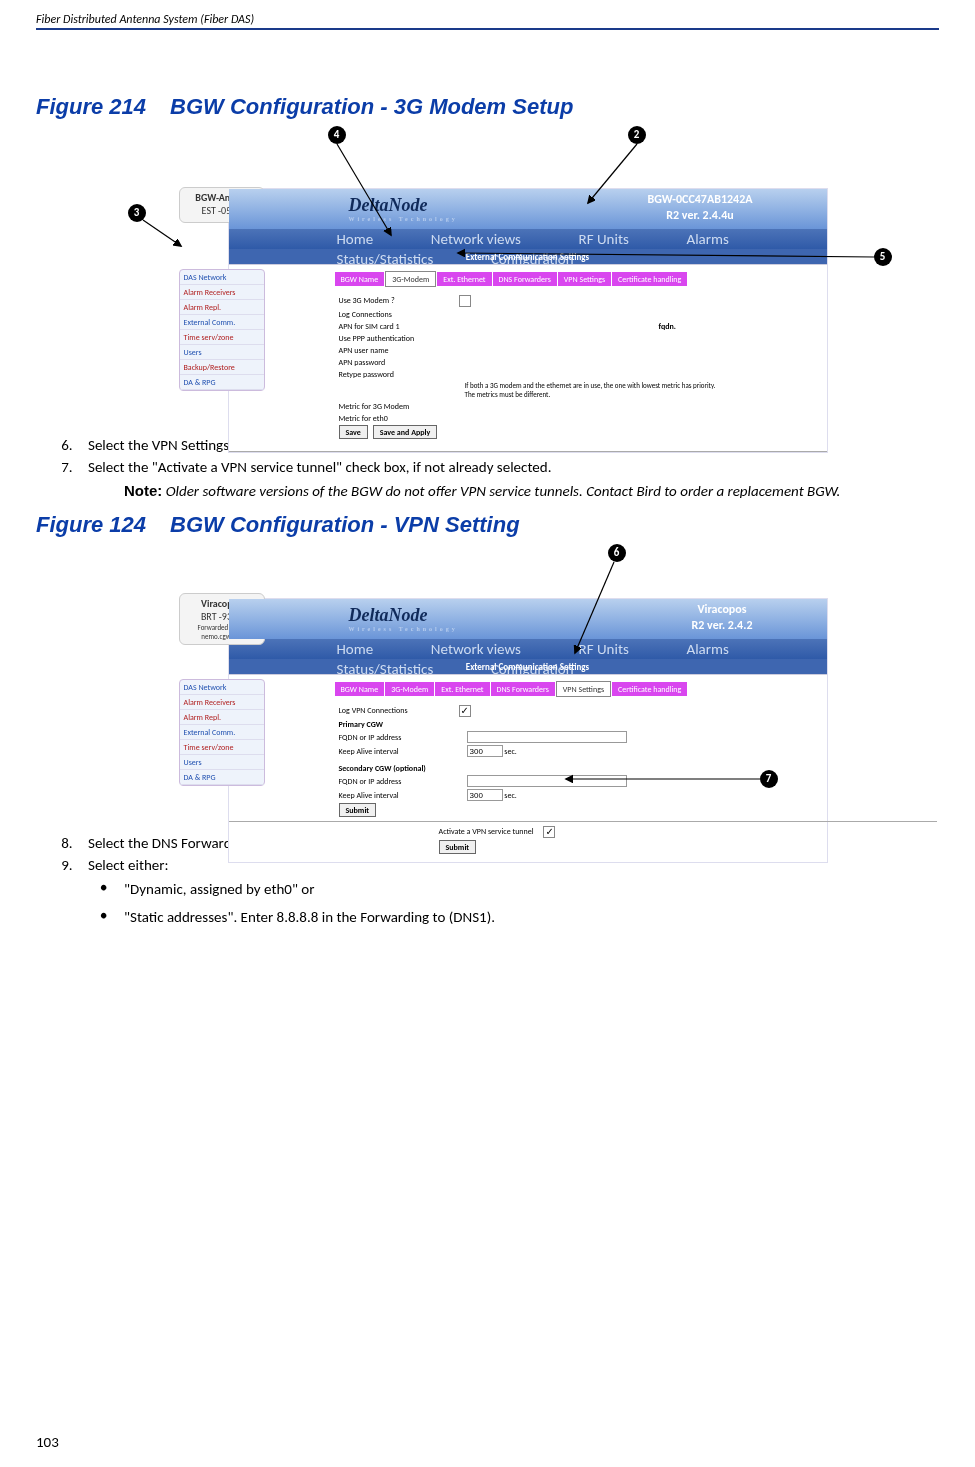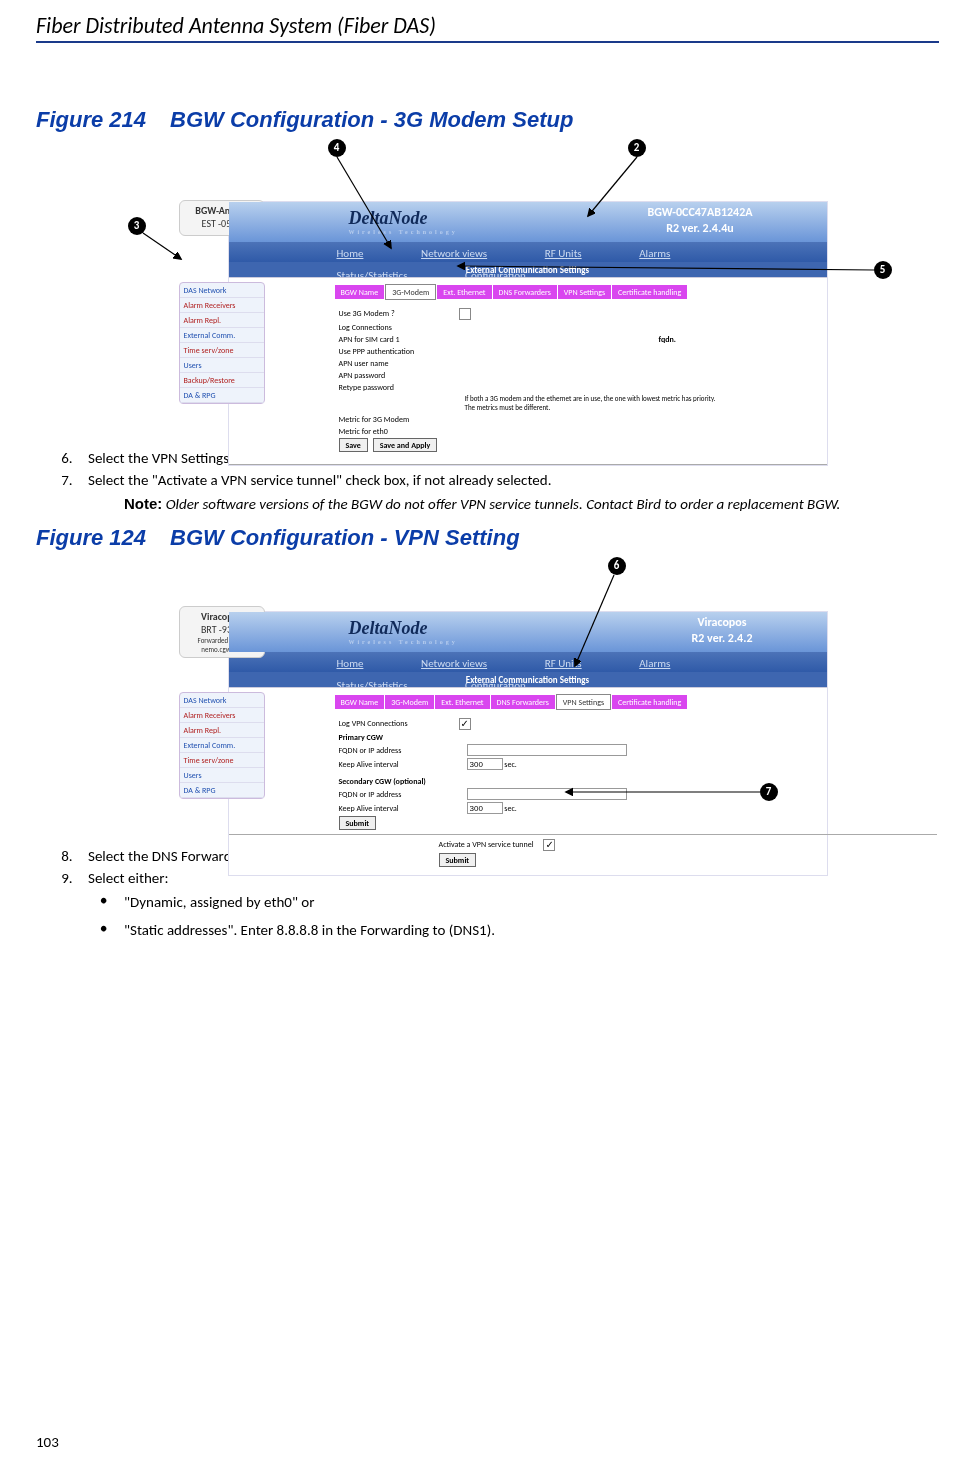--- a/index.html
+++ b/index.html
@@ -9,21 +9,21 @@
     padding: 0;
     background: #fff;
     color: #000;
     width: 975px;
   }
   .page {
     padding: 12px 36px 0 36px;
   }
   .doc-header {
     font-style: italic;
-    font-size: 22px;
+    font-size: 12px;
     border-bottom: 2px solid #1a3a8a;
     padding-bottom: 2px;
     margin-bottom: 64px;
   }
   .figure-title {
     font-family: "Trebuchet MS", Arial, sans-serif;
     font-style: italic;
     font-weight: bold;
     color: #0b3da8;
     font-size: 22px;
@@ -55,21 +55,21 @@
   }
   .ui-brand {
     position:absolute; left:120px; top:6px;
     font-family: Georgia, serif;
     font-style: italic;
     font-size:18px; color:#102a5a; font-weight:bold;
   }
   .ui-brand-sub { font-size:6px; letter-spacing:3px; color:#b7cdee; display:block; font-style:normal; }
   .ui-right-title { position:absolute; right:74px; top:3px; font-size:12px; font-weight:bold; color:#fff; text-align:center; line-height:1.3;}
   .ui-nav { height:20px; background: linear-gradient(#4c73b8,#2f5aa8); padding-left:108px;}
-  .ui-nav span { display:inline-block; font-size:11px; color:#cddbf1; margin-right:54px; line-height:20px;text-decoration:underline;}
+  .ui-nav span { display:inline-block; font-size:15px; color:#cddbf1; margin-right:54px; line-height:20px;}
   .ui-section-bar { height:15px; background:#3e66b0; text-align:center; font-size:9px; color:#fff; font-weight:bold; line-height:15px;}
   .ui-body { position:relative; min-height:170px; background:#fff; border-top:1px solid #ccd; }
   .ui-side {
     position:absolute; left:-50px; top:4px; width:86px;
     border:1px solid #cbd; border-radius:4px; background:#eef3fb; font-size:8px;
   }
   .ui-side div { padding:2px 4px; color:#274; border-bottom:1px solid #dde; }
   .ui-side .red { color:#b02020; }
   .ui-side .blue { color:#2050b0; }
   .ui-tabs { padding:6px 0 4px 106px; font-size:8px; }

